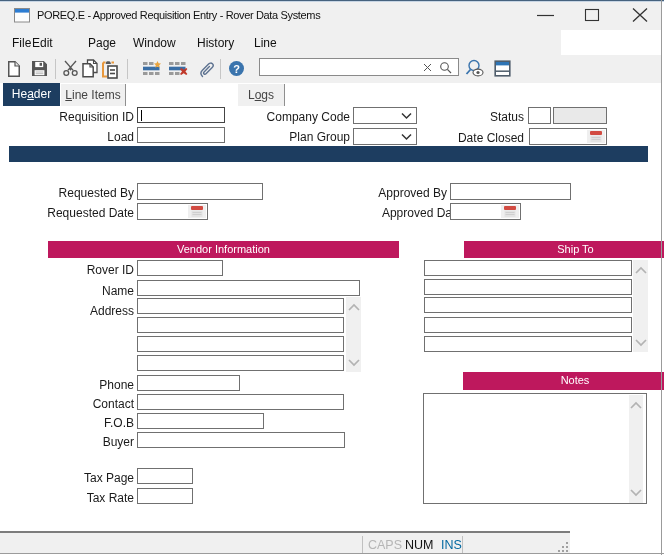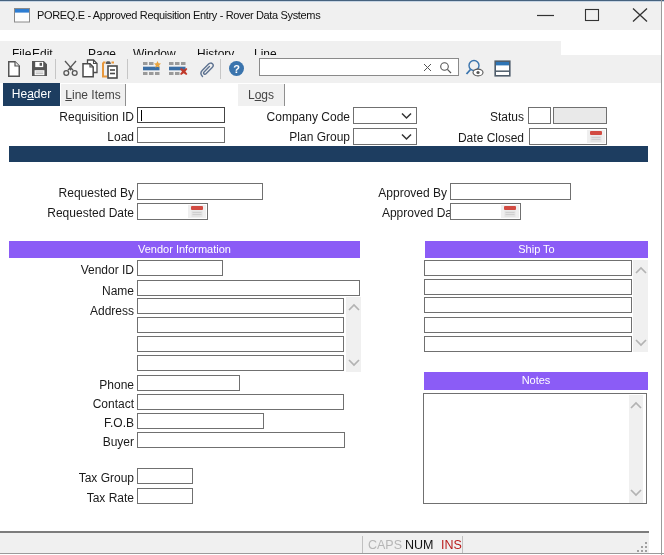--- a/index.html
+++ b/index.html
@@ -11,48 +11,48 @@
 }
 #btop { position:absolute; left:0; top:0; width:664px; height:1px; background:#46627e; z-index:50; }
 #btop2 { position:absolute; left:0; top:1px; width:664px; height:1px; background:#c7d5e4; z-index:50; }
 #bright { position:absolute; left:661px; top:0; width:1px; height:555px; background:#9b9b9b; z-index:50; }
 #bbottom { position:absolute; left:0; top:553px; width:664px; height:1px; background:#9b9b9b; z-index:50; }
 
 #titlebar { position:absolute; left:0; top:0; width:662px; height:30px; background:#f0f0f0; }
 #title-text { position:absolute; left:37px; top:9px; font-size:11px; letter-spacing:-0.35px; color:#111; white-space:nowrap; }
 .winbtn { position:absolute; top:0; width:45px; height:30px; color:#333; }
 
-#menubar { position:absolute; left:0; top:30px; width:561px; height:25px; background:#f0f0f0;margin-top:11px; }
+#menubar { position:absolute; left:0; top:30px; width:561px; height:25px; background:#f0f0f0; }
 .menu-item { position:absolute; top:6px; font-size:12px; color:#111; }
 
 #toolbar { position:absolute; left:0; top:55px; width:662px; height:28px; background:#f0f0f0; }
 .tsep { position:absolute; top:4px; width:1px; height:20px; background:#c6c6c6; }
 .ticon { position:absolute; }
 #searchbox { position:absolute; left:259px; top:3px; width:200px; height:18px; background:#fff; border:1px solid #8a8a8a; }
 
 #tabrow { position:absolute; left:0; top:83px; width:662px; height:23px; background:#fff; }
 .tab { position:absolute; top:1px; height:22px; background:#f0f0f0; color:#444;
        font-size:12px; text-align:center; line-height:22px; border-right:1px solid #8f8f8f; }
 .tab.sel { top:0px; height:36px; background:#1d3d60; color:#fff; border-right:none; }
 
 #form { position:absolute; left:0; top:106px; width:662px; height:425px; background:#fff; }
 .lbl { position:absolute; font-size:12px; color:#1a1a1a; white-space:nowrap; text-align:right; }
 .inp { position:absolute; background:#fff; border:1px solid #707070; }
 .inp.focus { border:1px solid #444; }
 .navybar { position:absolute; background:#1d3d60; }
-.secbar { position:absolute; background:#8b5cf6; color:#fff; font-size:11px; text-align:center; line-height:17px; }
+.secbar { position:absolute; background:#be185d; color:#fff; font-size:11px; text-align:center; line-height:17px;margin-left:39px; }
 .combo { position:absolute; background:#fff; border:1px solid #707070; }
 .combo svg { position:absolute; right:4px; top:4px; }
 .datefld { position:absolute; background:#fff; border:1px solid #707070; }
 .datebtn { position:absolute; right:1px; top:1px; bottom:1px; width:18px; background:#efefef; }
 .scrollstrip { position:absolute; background:#f0f0f0; }
 .chev { position:absolute; left:2px; width:12px; height:8px; }
 .caret { position:absolute; left:3px; top:2px; width:1px; height:11px; background:#000; }
 
-#statusbar { position:absolute; left:0; top:531px; width:649px; height:23px; background:#f0f0f0; border-top:2px solid #7c7c7c; }
+#statusbar { position:absolute; left:0; top:531px; width:570px; height:23px; background:#f0f0f0; border-top:2px solid #7c7c7c; }
 .sbsep { position:absolute; top:3px; width:1px; height:17px; background:#c0c0c0; }
 .sbtxt { position:absolute; top:5px; font-size:12.5px; }
 </style>
 </head>
 <body>
 <div id="btop"></div>
 <div id="btop2"></div>
 <div id="bright"></div>
 <div id="bbottom"></div>
 
@@ -246,21 +246,21 @@
     <div class="datebtn"></div>
     <svg style="position:absolute;right:3px;top:1px" width="14" height="13" viewBox="0 0 14 13">
       <rect x="1" y="1" width="12" height="4" rx="1" fill="#d24b42"></rect>
       <rect x="1.5" y="5.6" width="11" height="6.4" fill="#e3e3e3"></rect>
       <line x1="2.5" y1="7.5" x2="11.5" y2="7.5" stroke="#cfcfcf"></line>
       <line x1="2.5" y1="9.5" x2="11.5" y2="9.5" stroke="#cfcfcf"></line>
     </svg>
   </div>
 
   <div class="secbar" style="left:9px;top:135px;width:351px;height:17px">Vendor Information</div>
-  <div class="lbl" style="right:528px;top:157px">Vendor ID</div>
+  <div class="lbl" style="right:528px;top:157px">Rover ID</div>
   <div class="inp" style="left:137px;top:154px;width:86px;height:16px"></div>
   <div class="lbl" style="right:528px;top:178px">Name</div>
   <div class="inp" style="left:137px;top:174px;width:223px;height:16px"></div>
   <div class="lbl" style="right:528px;top:198px">Address</div>
   <div class="inp" style="left:137px;top:192px;width:207px;height:16px"></div>
   <div class="inp" style="left:137px;top:211px;width:207px;height:16px"></div>
   <div class="inp" style="left:137px;top:230px;width:207px;height:16px"></div>
   <div class="inp" style="left:137px;top:249px;width:207px;height:16px"></div>
   <div class="scrollstrip" style="left:346px;top:191px;width:15px;height:75px">
     <svg class="chev" style="top:6px" viewBox="0 0 12 8">
@@ -273,21 +273,21 @@
 
   <div class="lbl" style="right:528px;top:272px">Phone</div>
   <div class="inp" style="left:137px;top:269px;width:103px;height:16px"></div>
   <div class="lbl" style="right:528px;top:291px">Contact</div>
   <div class="inp" style="left:137px;top:288px;width:207px;height:16px"></div>
   <div class="lbl" style="right:528px;top:310px">F.O.B</div>
   <div class="inp" style="left:137px;top:307px;width:127px;height:16px"></div>
   <div class="lbl" style="right:528px;top:329px">Buyer</div>
   <div class="inp" style="left:137px;top:326px;width:208px;height:16px"></div>
 
-  <div class="lbl" style="right:528px;top:365px">Tax Group</div>
+  <div class="lbl" style="right:528px;top:365px">Tax Page</div>
   <div class="inp" style="left:137px;top:362px;width:56px;height:16px"></div>
   <div class="lbl" style="right:528px;top:385px">Tax Rate</div>
   <div class="inp" style="left:137px;top:382px;width:56px;height:16px"></div>
 
   <div class="secbar" style="left:425px;top:135px;width:223px;height:17px">Ship To</div>
   <div class="inp" style="left:424px;top:154px;width:208px;height:16px"></div>
   <div class="inp" style="left:424px;top:173px;width:208px;height:16px"></div>
   <div class="inp" style="left:424px;top:191px;width:208px;height:16px"></div>
   <div class="inp" style="left:424px;top:211px;width:208px;height:16px"></div>
   <div class="inp" style="left:424px;top:230px;width:208px;height:16px"></div>
@@ -310,21 +310,21 @@
           <path d="M1 1 L6 6 L11 1" fill="none" stroke="#b3b3b3" stroke-width="1.7"></path>
         </svg>
     </div>
   </div>
 </div>
 
 <div id="statusbar">
   <div class="sbsep" style="left:362px"></div>
   <div class="sbtxt" style="left:368px;color:#b6b6b6">CAPS</div>
   <div class="sbtxt" style="left:405px;color:#111">NUM</div>
-  <div class="sbtxt" style="left:441px;color:#b91c1c">INS</div>
+  <div class="sbtxt" style="left:441px;color:#0369a1">INS</div>
   <div class="sbsep" style="left:462px"></div>
   <svg style="position:absolute;right:1px;bottom:1px" width="13" height="13" viewBox="0 0 13 13">
     <g fill="#a0a0a0">
       <rect x="10" y="10" width="2" height="2"></rect>
         <rect x="10" y="6" width="2" height="2"></rect>
         <rect x="10" y="2" width="2" height="2"></rect>
       <rect x="6" y="10" width="2" height="2"></rect>
         <rect x="6" y="6" width="2" height="2"></rect>
       <rect x="2" y="10" width="2" height="2"></rect>
     </g>

